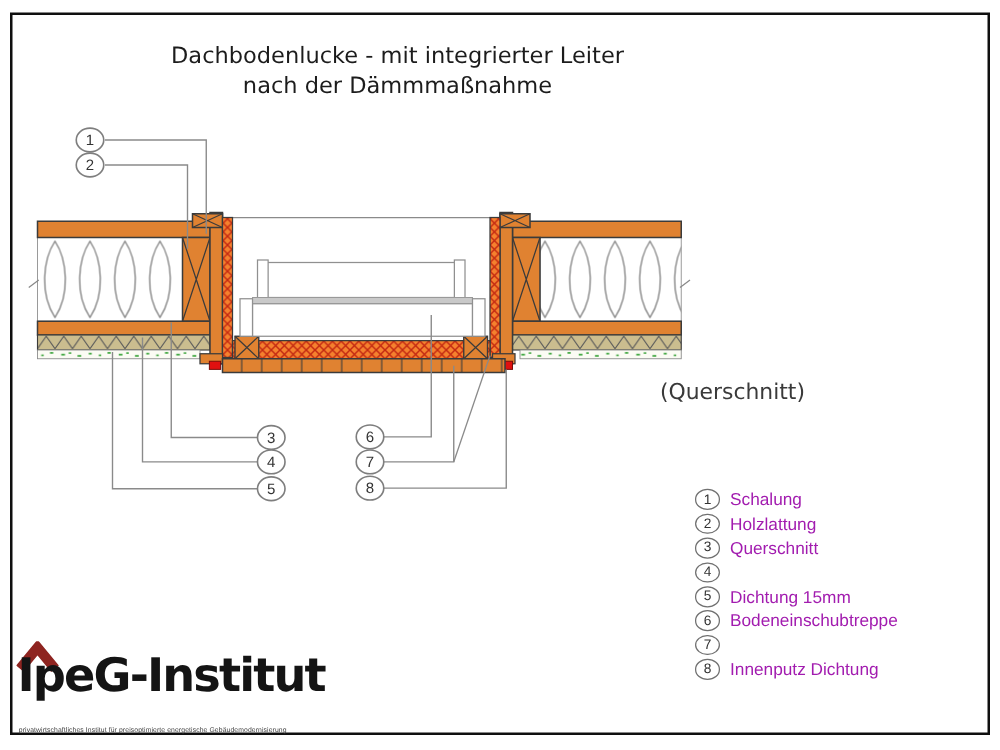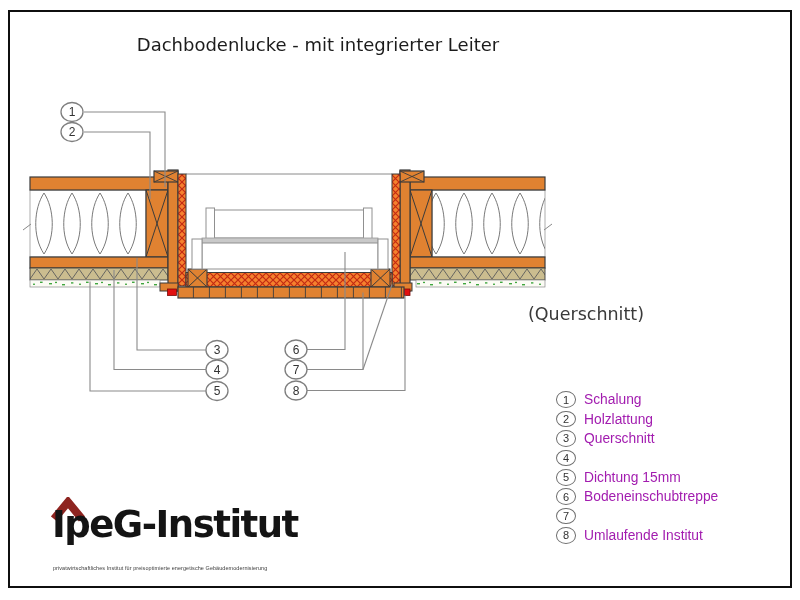--- a/index.html
+++ b/index.html
@@ -11,37 +11,38 @@
   svg.drawing{position:absolute;left:0;top:0;}
   svg text{font-family:"Liberation Sans",sans-serif;}
   .querschnitt{position:absolute;left:508px;top:304px;font-family:"DejaVu Sans",sans-serif;
                font-size:17.5px;color:#3a3a3a;margin-left:20px;}
   .legend{position:absolute;left:556px;top:390px;}
   .lrow{display:flex;align-items:center;height:19.4px;}
   .lnum{width:20px;height:16.5px;border:1.3px solid #707070;border-radius:50%;
         display:flex;align-items:center;justify-content:center;font-size:11px;color:#333;
         box-sizing:border-box;margin-right:8px;flex:none;background:#fff;}
   .llabel{font-size:13.8px;color:#a21caf;white-space:nowrap;}
-  .logo{position:absolute;left:13px;top:494px;width:320px;height:90px;margin-left:38px;}
+  .logo{position:absolute;left:13px;top:510px;width:320px;height:90px;}
   .roof{position:absolute;left:0;top:3px;}
   .brand{position:absolute;left:1px;top:12px;font-family:"DejaVu Sans",sans-serif;
          font-size:37px;line-height:37px;color:#141414;letter-spacing:-1.5px;white-space:nowrap;}
   .brand .b1{font-weight:700;}
   .brand .b2{font-weight:700;}
   .tagline{position:absolute;left:2px;top:71px;font-size:7px;color:#3c3c3c;white-space:nowrap;
            transform:scale(0.78);transform-origin:0 50%;letter-spacing:0.1px;}
 </style>
 </head>
 <body>
 
 <div id="page">
   <div class="frame"></div>
 
   <div class="title">
     <div>Dachbodenlucke - mit integrierter Leiter</div>
+    <div>nach der Dämmmaßnahme</div>
   </div>
 
   <svg class="drawing" width="800" height="600" viewBox="0 0 800 600">
     <defs>
       <pattern id="p-insul" width="28" height="67" patternUnits="userSpaceOnUse" patternTransform="translate(2,190)">
         <path d="M14 3 C24 18 26 46 14 64 C2 46 4 18 14 3 Z" fill="none" stroke="#787878" stroke-width="1"></path>
       </pattern>
       <pattern id="p-xh" width="7" height="7" patternUnits="userSpaceOnUse">
         <rect width="7" height="7" fill="#F5812E"></rect>
         <path d="M0 0 L7 7 M7 0 L0 7" stroke="#C42A12" stroke-width="1.2"></path>
@@ -205,21 +206,21 @@
     </div>
     <div class="lrow">
       <span class="lnum">6</span>
       <span class="llabel">Bodeneinschubtreppe</span>
     </div>
     <div class="lrow">
       <span class="lnum">7</span>
     </div>
     <div class="lrow">
       <span class="lnum">8</span>
-      <span class="llabel">Umlaufende Institut</span>
+      <span class="llabel">Innenputz Dichtung</span>
     </div>
   </div>
 
   <div class="logo">
     <svg class="roof" width="36" height="26" viewBox="0 0 36 26">
       <path d="M3 22 L17 5 L31 22" fill="none" stroke="#8E2420" stroke-width="8" stroke-linejoin="miter"></path>
     </svg>
     <div class="brand">
       <span class="b1">IpeG-</span><span class="b2">Institut</span>
     </div>

